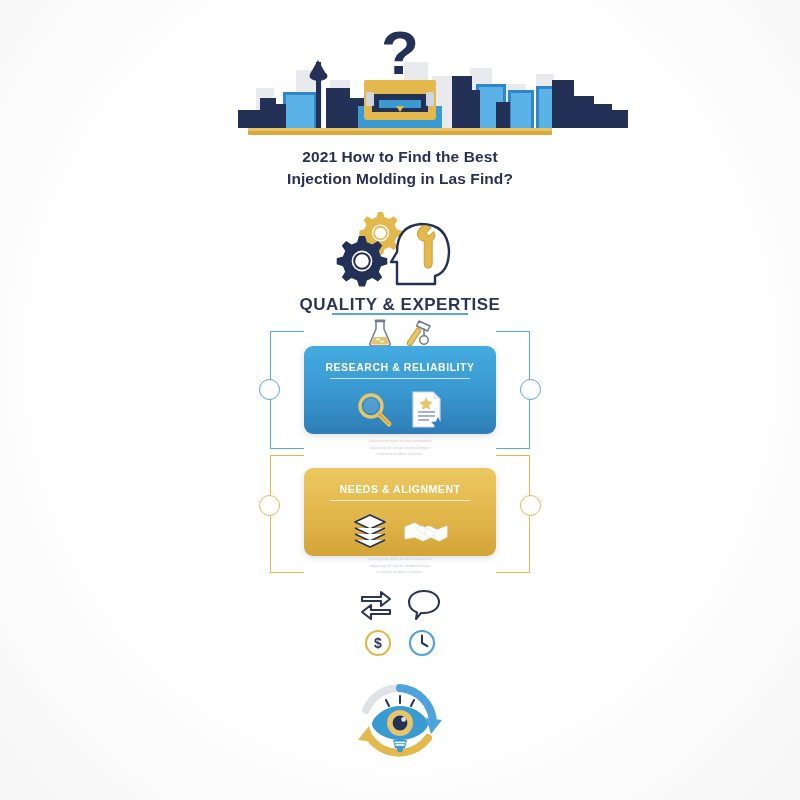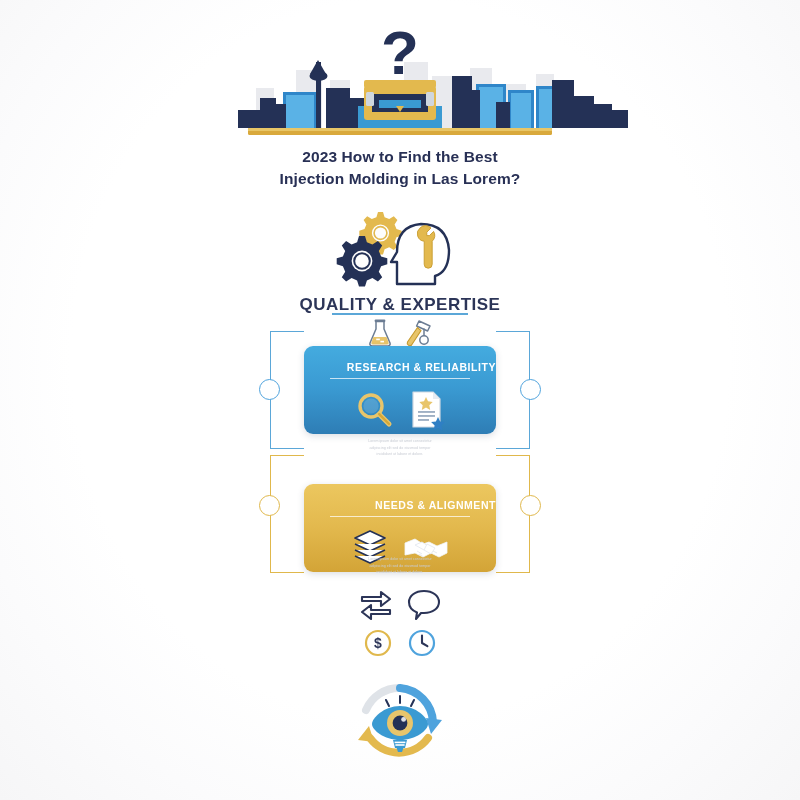--- a/index.html
+++ b/index.html
@@ -113,28 +113,28 @@
   .card {
     position: absolute;
     left: 50%;
     transform: translateX(-50%);
     width: 192px;
     height: 88px;
     border-radius: 9px;
     box-shadow: 0 2px 7px rgba(40,60,90,0.17);
   }
   .card.blue { background: linear-gradient(180deg, #44abdf 0%, #3a9ad2 48%, #2e7db5 100%); }
-  .card.gold { background: linear-gradient(180deg, #ecc75f 0%, #e3b94e 48%, #d3a437 100%); margin-top: 16px; }
+  .card.gold { background: linear-gradient(180deg, #ecc75f 0%, #e3b94e 48%, #d3a437 100%); }
 
   .card-title {
     position: absolute;
     left: 0;
     top: 15px;
     width: 100%;
-    text-align: right;
+    text-align: center;
     color: #ffffff;
     font-size: 10.5px;
     font-weight: bold;
     letter-spacing: 0.55px;
   }
   .card-rule {
     position: absolute;
     left: 50%;
     transform: translateX(-50%);
     top: 32px;
@@ -264,22 +264,22 @@
         <rect x="426" y="74" width="8" height="14" rx="1.5" fill="#cfd6de"></rect>
         <path d="M396 88 l8 0 l-4 6 z" fill="#e3b94e"></path>
       </g>
 
       <rect x="248" y="110" width="304" height="7" rx="1.5" fill="#d9a93c"></rect>
       <rect x="248" y="110" width="304" height="3" fill="#e8c667"></rect>
     </svg>
   </div>
 
   <div class="title">
-    <div>2023 How to Find the Best</div>
-    <div>Injection Molding in Las Lorem?</div>
+    <div>2021 How to Find the Best</div>
+    <div>Injection Molding in Las Find?</div>
   </div>
 
   <div class="top-icon">
     <svg width="130" height="82" viewBox="0 0 130 82">
 
       <g fill="#e3b94e">
         <path d="M43 6 l5 0 l1.6 5.2 l4.6 1.9 l4.6 -2.8 l3.6 3.6 l-2.8 4.6 l1.9 4.6 l5.2 1.6 l0 5 l-5.2 1.6 l-1.9 4.6 l2.8 4.6 l-3.6 3.6 l-4.6 -2.8 l-4.6 1.9 l-1.6 5.2 l-5 0 l-1.6 -5.2 l-4.6 -1.9 l-4.6 2.8 l-3.6 -3.6 l2.8 -4.6 l-1.9 -4.6 l-5.2 -1.6 l0 -5 l5.2 -1.6 l1.9 -4.6 l-2.8 -4.6 l3.6 -3.6 l4.6 2.8 l4.6 -1.9 z"></path>
         <circle cx="45.5" cy="27" r="8.6" fill="#fdfdfd"></circle>
         <circle cx="45.5" cy="27" r="6.4" fill="none" stroke="#e3b94e" stroke-width="1.6"></circle>
       </g>

